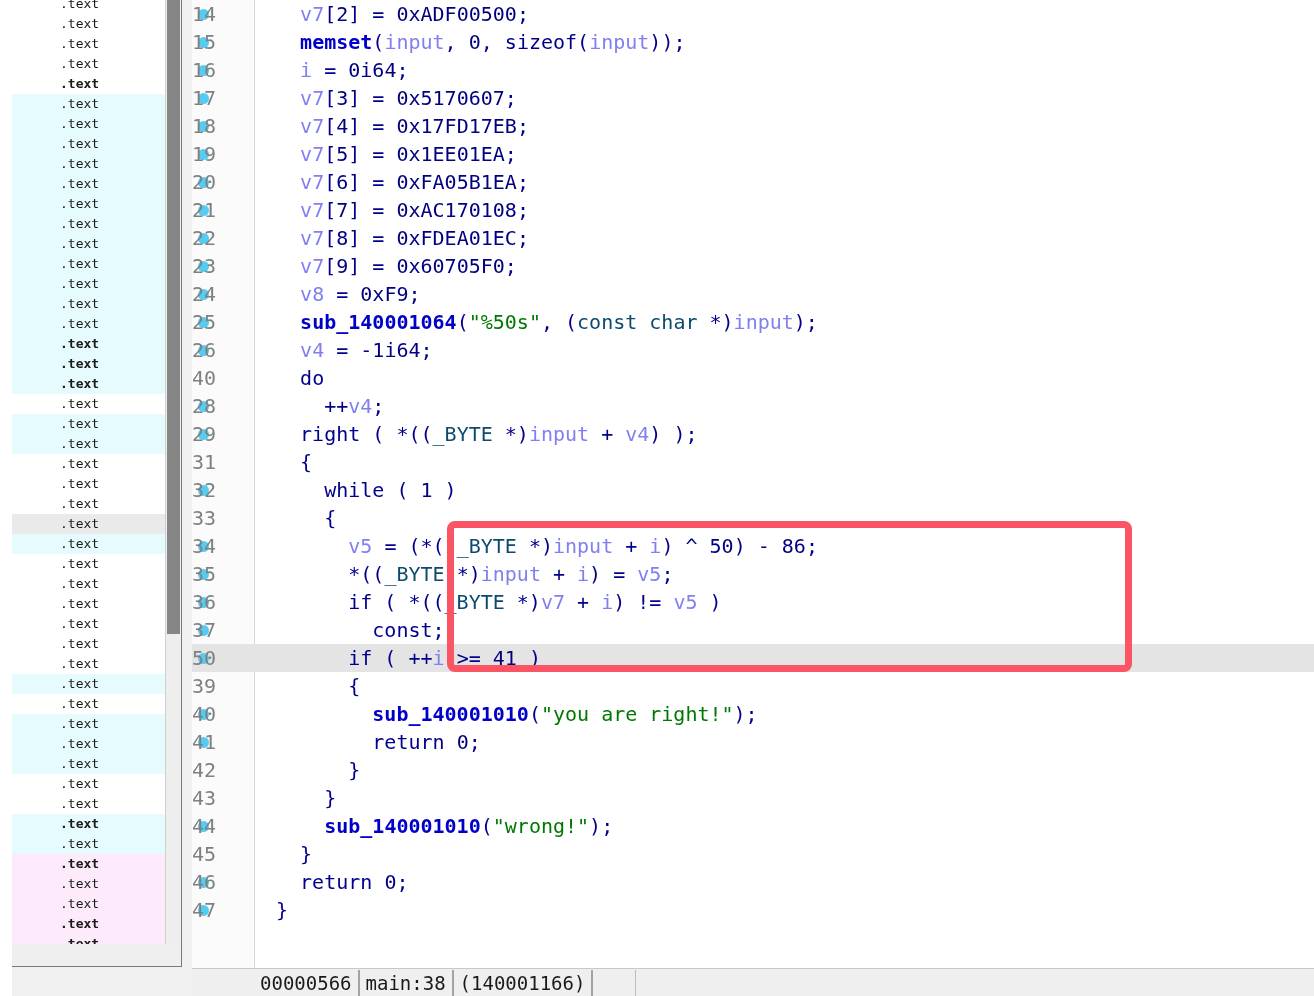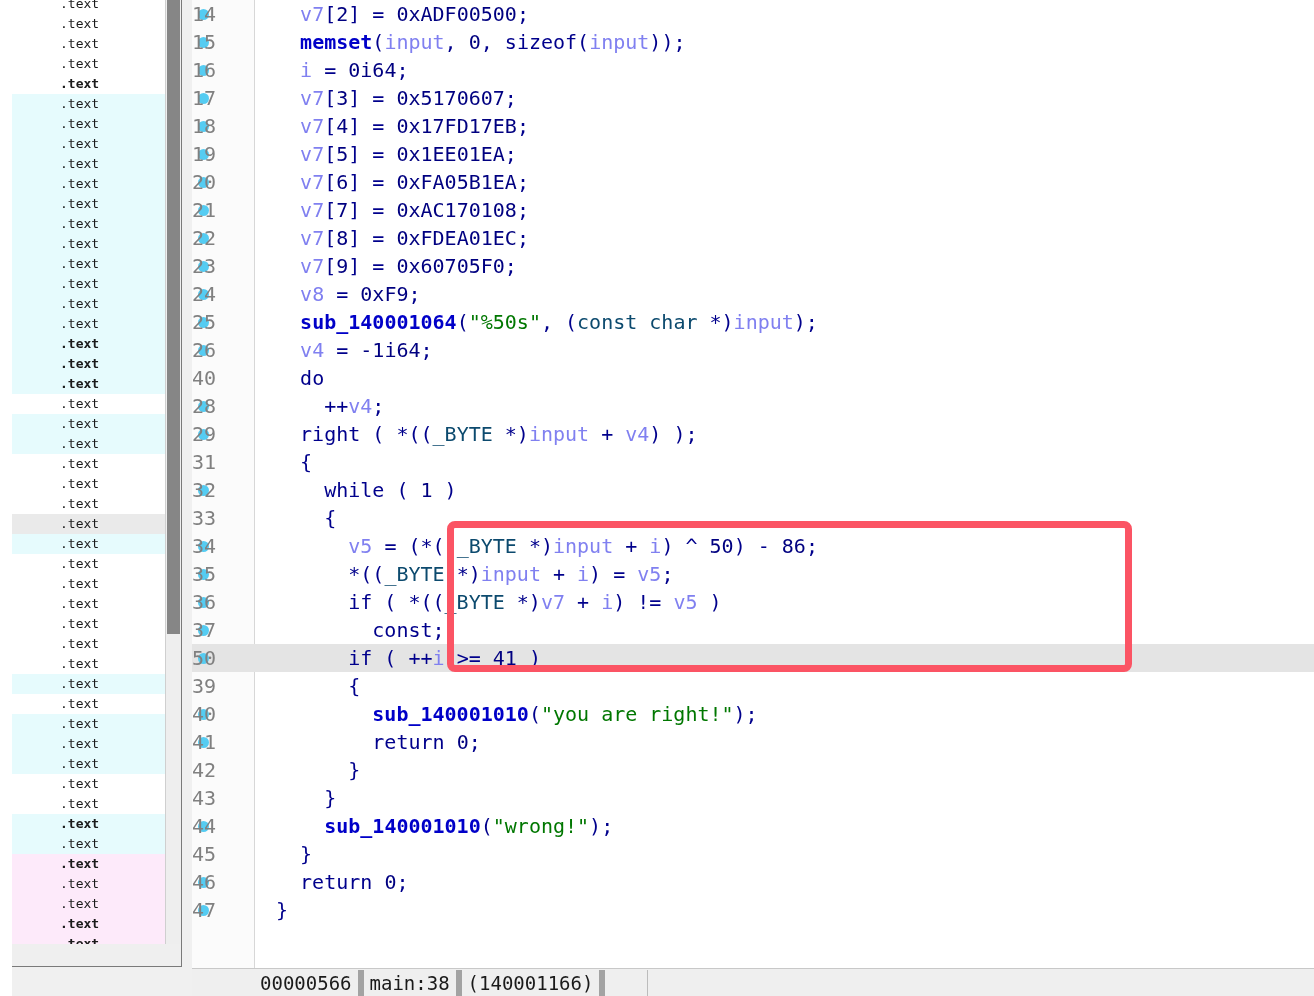--- a/index.html
+++ b/index.html
@@ -140,21 +140,21 @@
     position: absolute; left: 180px; top: 968px;
     width: 1134px; height: 28px;
     background: #efefef;
     border-top: 1px solid #c8c8c8;
     box-sizing: border-box;
     display: flex; align-items: center;
   }
   .sb-cell {
     font-size: 19px; color: #1a1a1a;
     padding: 0 6px; height: 26px; line-height: 26px;
-    border-right: 6px solid #a3a3a3;
+    border-right: 2px solid #a3a3a3;
     white-space: nowrap;
   }
   .sb-cell.sb-first { margin-left: 62px; }
   .sb-cell.sb-spacer { border-right: 1px solid #bcbcbc; width: 30px; }
   #sb-bottomfill {
     position: absolute; left: 0; top: 968px;
     width: 180px; height: 28px;
     background: #f0f0f0;
   }
 </style>

